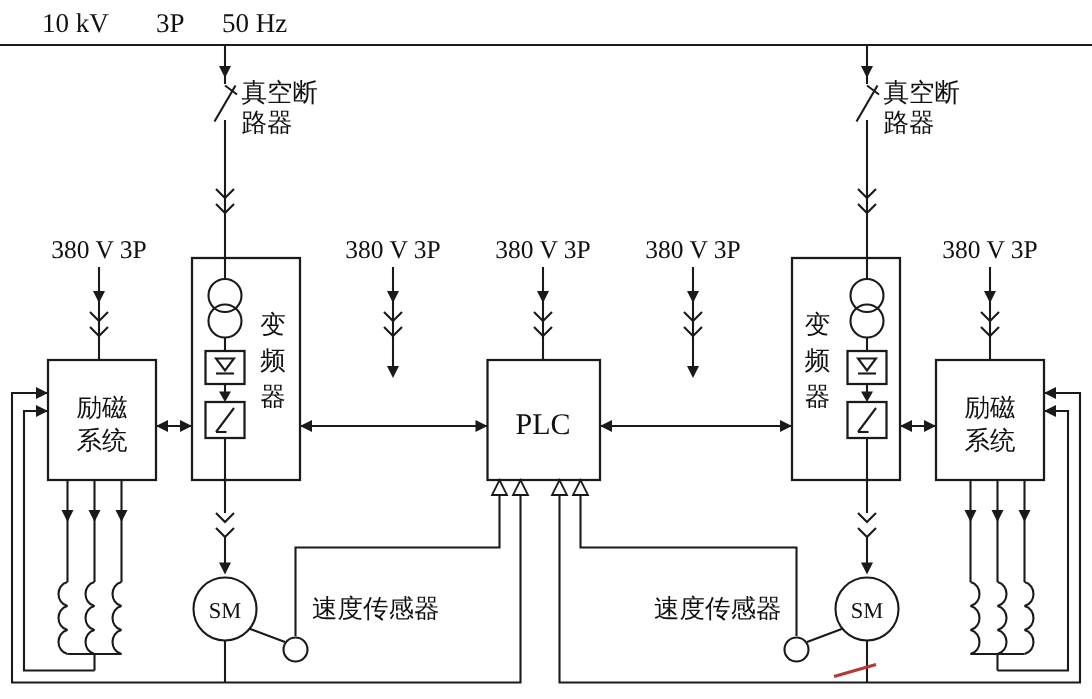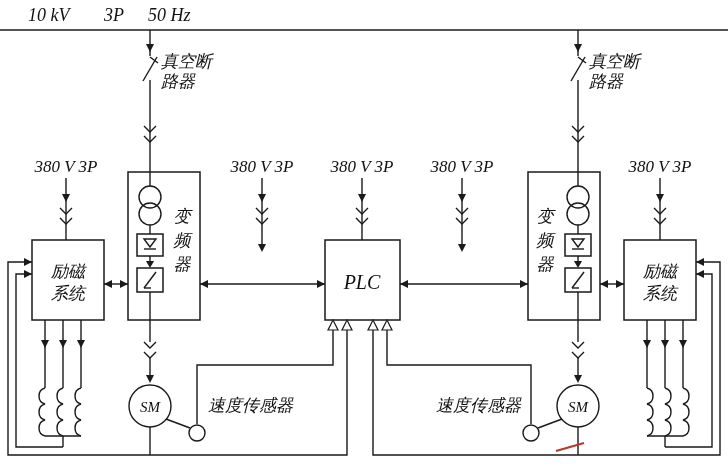--- a/index.html
+++ b/index.html
@@ -1,16 +1,16 @@
 <!DOCTYPE html>
 <html><head>
 <meta charset="utf-8">
 <style>
   html,body{margin:0;padding:0;background:#ffffff;}
-  #stage{position:relative;width:728px;height:466px;background:#ffffff;overflow:hidden;font-style:italic;}
+  #stage{position:relative;width:728px;height:466px;background:#ffffff;overflow:hidden;}
   svg line, svg path{stroke:#1a1a1a;stroke-width:1.4;fill:none;}
   svg rect.box{fill:#ffffff;stroke:#1a1a1a;stroke-width:1.5;}
   svg circle.node{fill:#ffffff;stroke:#1a1a1a;stroke-width:1.4;}
   svg circle.tf{fill:none;stroke:#1a1a1a;stroke-width:1.4;}
   svg polygon.solid{fill:#1a1a1a;stroke:none;}
   svg polygon.open{fill:#ffffff;stroke:#1a1a1a;stroke-width:1.2;}
   svg polygon.outline{fill:none;stroke:#1a1a1a;stroke-width:1.4;}
   svg use{stroke:#1a1a1a;fill:none;stroke-width:1.4;}
   svg text{font-family:"Liberation Serif","DejaVu Serif",serif;fill:#111111;stroke:none;}
   .t15{font-size:15px}.t17{font-size:17px}.t18{font-size:18px}.t20{font-size:20px}

